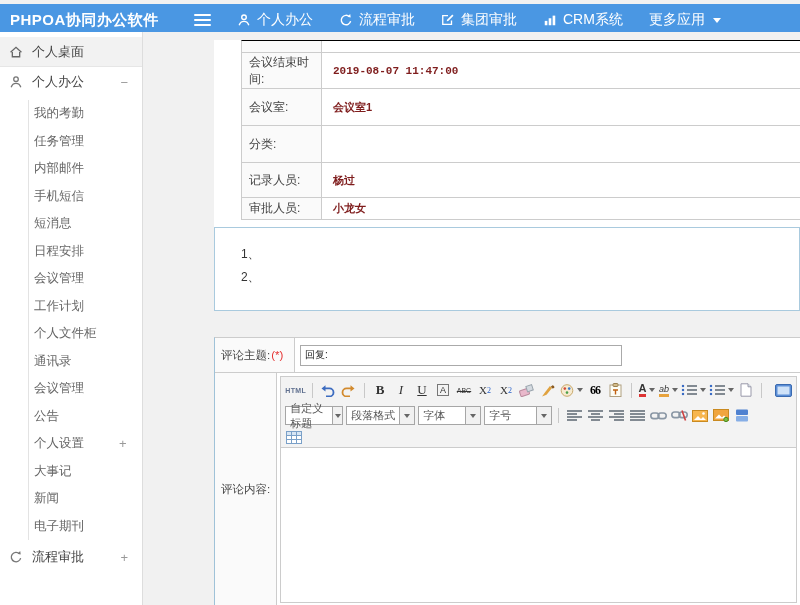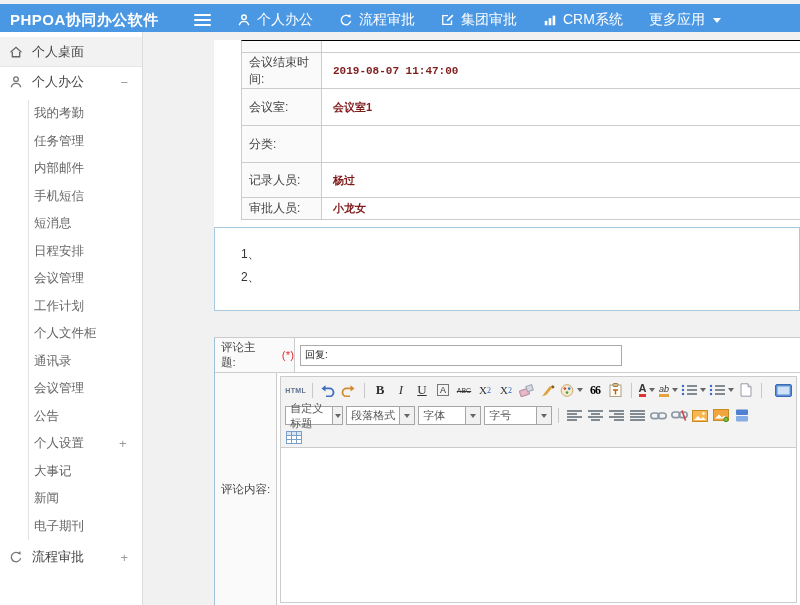--- a/index.html
+++ b/index.html
@@ -41,21 +41,21 @@
   .t1 .tval{flex:1;display:flex;align-items:center;padding-left:11px;font-size:11px;color:#7f1d1d;font-weight:bold;}
   .mono{font-family:"Liberation Mono","DejaVu Sans Mono",monospace;font-size:12px;}
   .summary-panel{margin-top:7px;height:84px;border:1px solid #a9cade;background:#fff;
     padding:15px 0 0 26px;font-size:12px;color:#333;line-height:23px;}
 
   .card2{position:absolute;left:71px;top:305px;width:586px;height:268px;background:#fff;
     border-left:1px solid #9fc2d8;border-top:1px solid #ccc;}
   .row-subject{display:flex;height:35px;border-bottom:1px solid #ccc;}
   .row-content{display:flex;height:233px;}
   .c2label{width:80px;background:#fafafa;border-right:1px solid #ccc;
-    display:flex;align-items:center;padding-left:6px;font-size:11.5px;color:#444;gap:12px;}
+    display:flex;align-items:center;padding-left:6px;font-size:11.5px;color:#444;gap:1px;}
   .c2label .req{color:#e53333;}
   .row-content .c2label{align-items:center;}
   .c2val{flex:1;display:flex;align-items:center;}
   .subject-input{width:322px;height:21px;margin-left:5px;border:1px solid #aaa;
     font-size:10px;padding:1px 4px;color:#222;background:#fff;outline:none;}
   .row-content .c2val{padding:3px;align-items:stretch;}
 
   
   .editor{flex:1;display:flex;flex-direction:column;border:1px solid #ccc;background:#fff;}
   .tbwrap{background:#f3f3f3;border-bottom:1px solid #ccc;}

